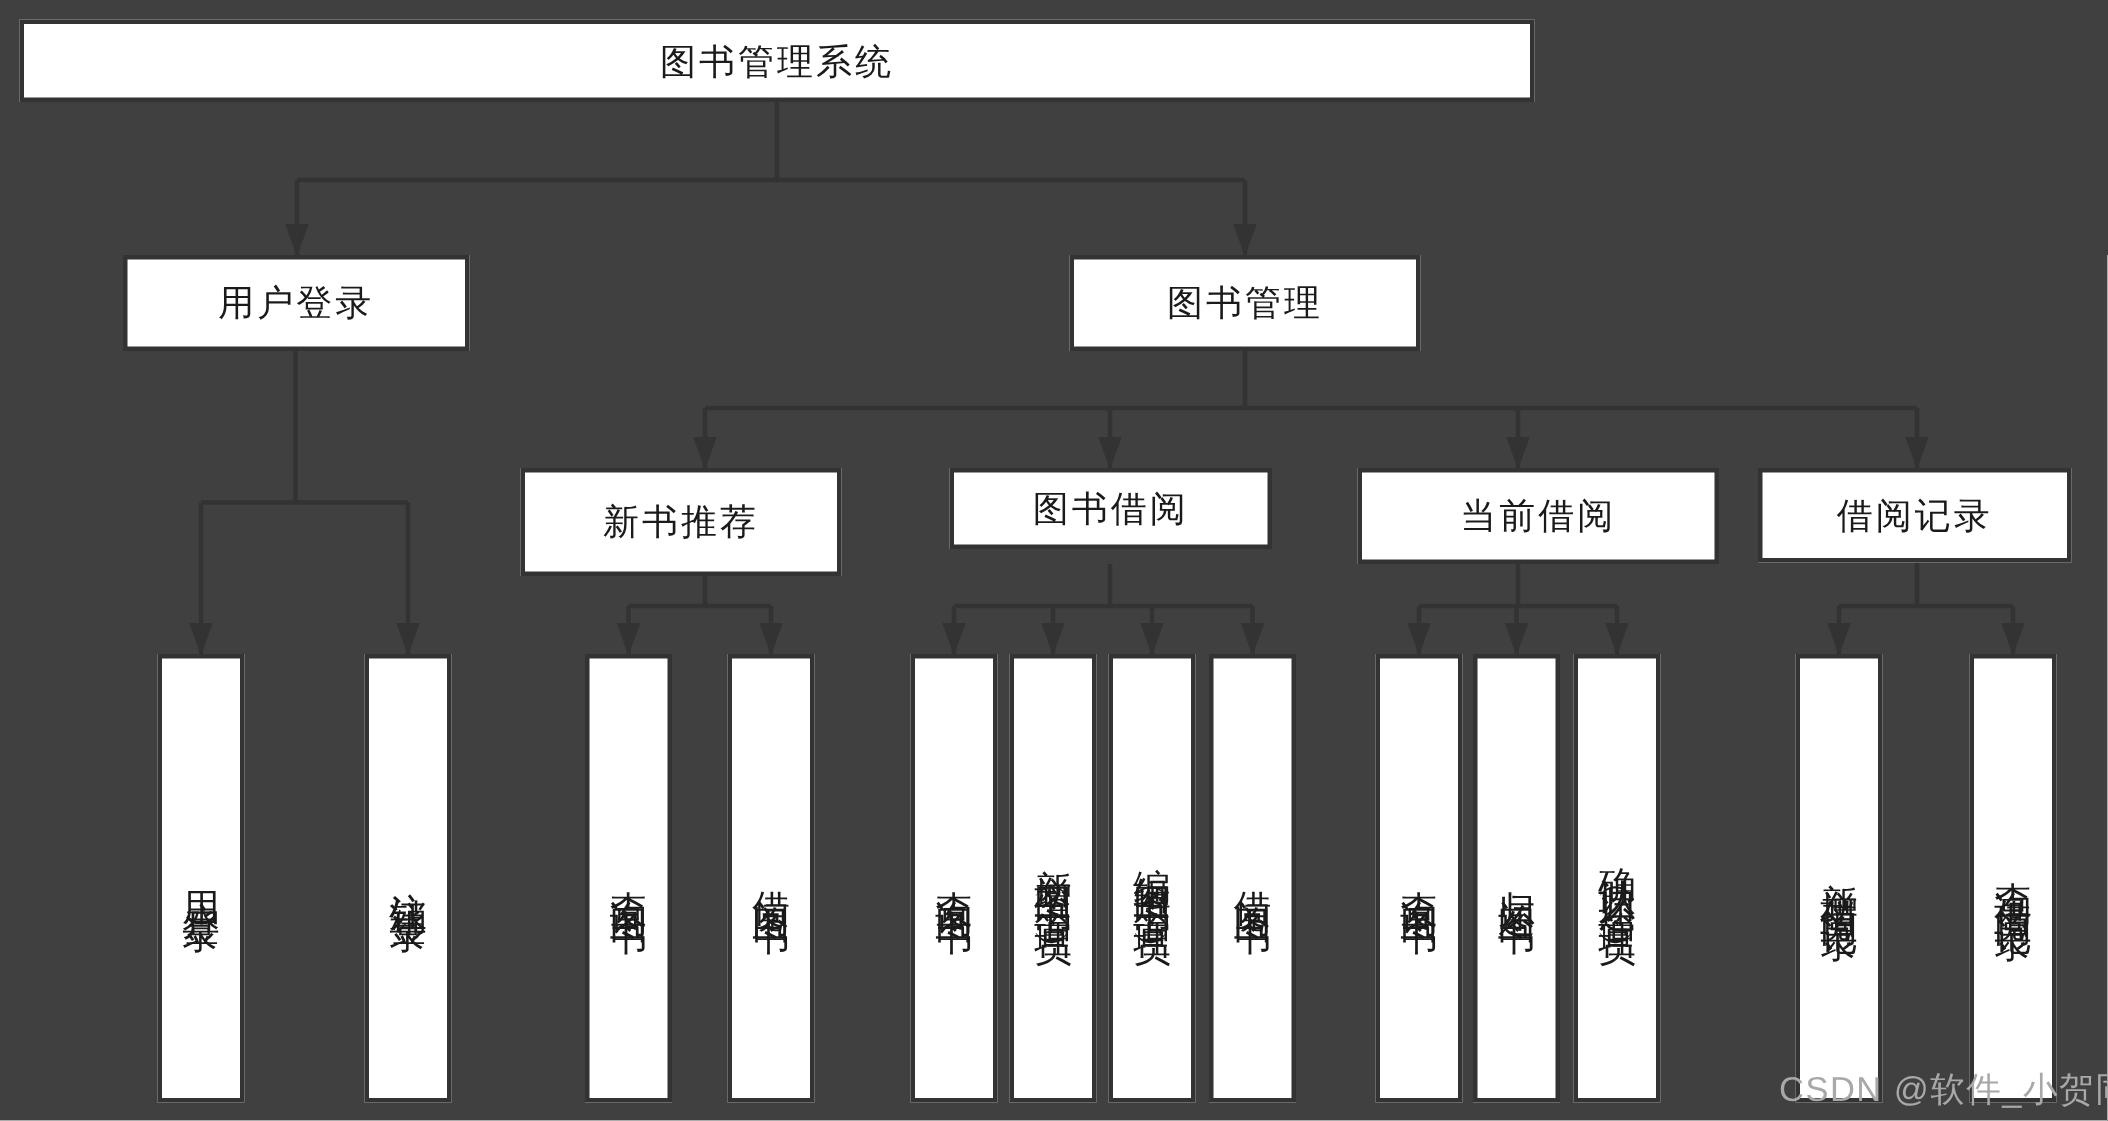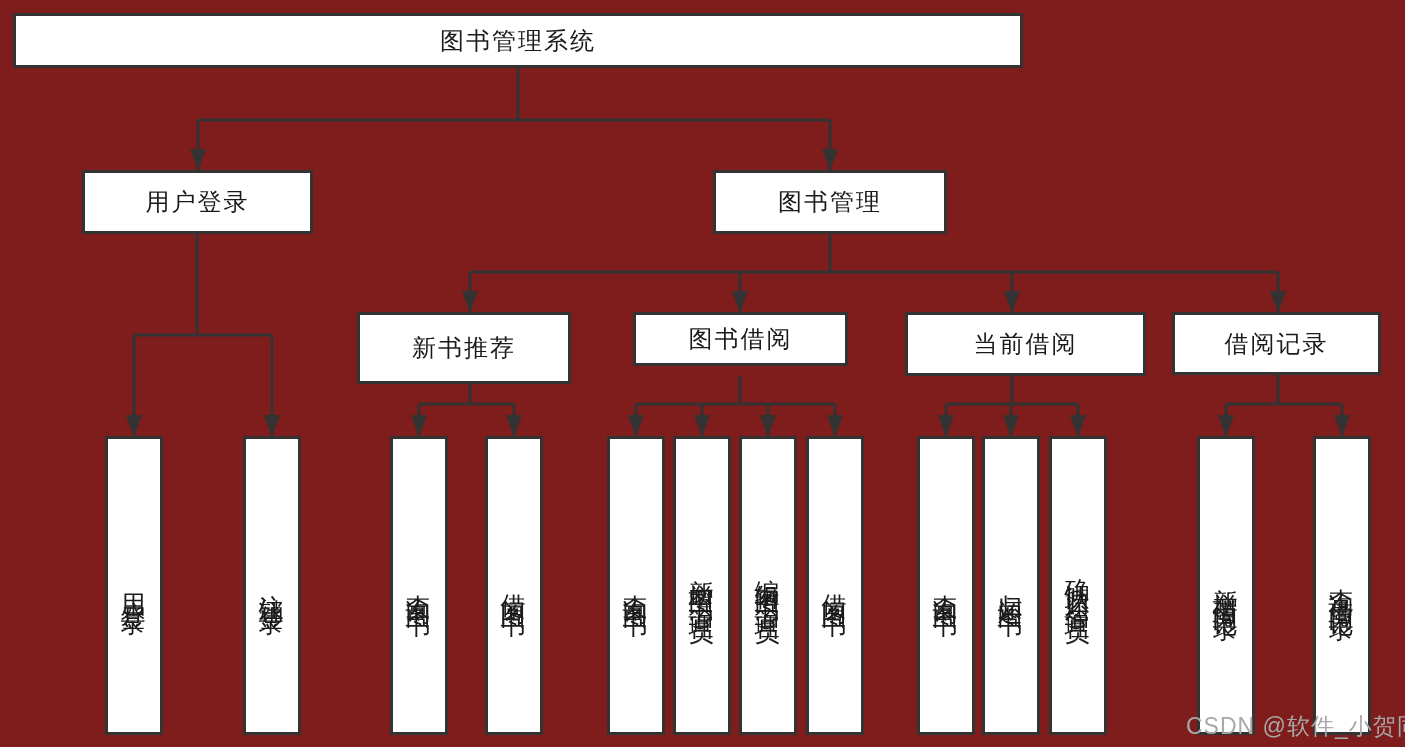--- a/index.html
+++ b/index.html
@@ -5,21 +5,21 @@
   html, body {
     margin: 0;
     padding: 0;
     background: #ffffff;
     font-family: "Liberation Sans", "DejaVu Sans", sans-serif;
   }
   .canvas {
     position: relative;
     width: 1405px;
     height: 747px;
-    background: #7f1d1d;
+    background: #404040;
     overflow: hidden;
   }
   svg.connectors {
     position: absolute;
     left: 0; top: 0;
     width: 1405px;
     height: 747px;
     pointer-events: none;
   }
   svg.connectors path {
@@ -130,21 +130,21 @@
     <span class="lbl">图书管理系统</span>
   </div>
 
   <div class="hbox" style="left:82px; top:170px; width:231px; height:64px;">
     <span class="lbl">用户登录</span>
   </div>
   <div class="hbox" style="left:713px; top:170px; width:234px; height:64px;">
     <span class="lbl">图书管理</span>
   </div>
 
-  <div class="hbox" style="left:357px; top:312px; width:214px; height:72px;text-align:right;">
+  <div class="hbox" style="left:347px; top:312px; width:214px; height:72px;text-align:right;">
     <span class="lbl">新书推荐</span>
   </div>
   <div class="hbox" style="left:633px; top:312px; width:215px; height:54px;">
     <span class="lbl">图书借阅</span>
   </div>
   <div class="hbox" style="left:905px; top:312px; width:241px; height:64px;">
     <span class="lbl">当前借阅</span>
   </div>
   <div class="hbox" style="left:1172px; top:312px; width:209px; height:63px;">
     <span class="lbl">借阅记录</span>

